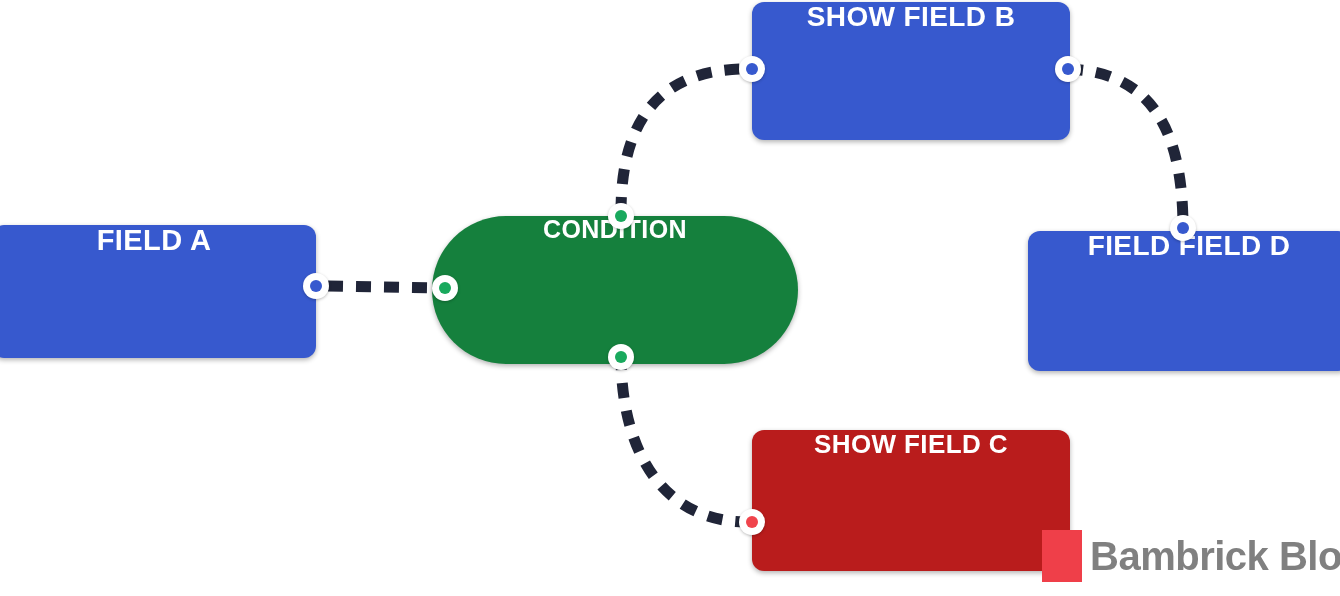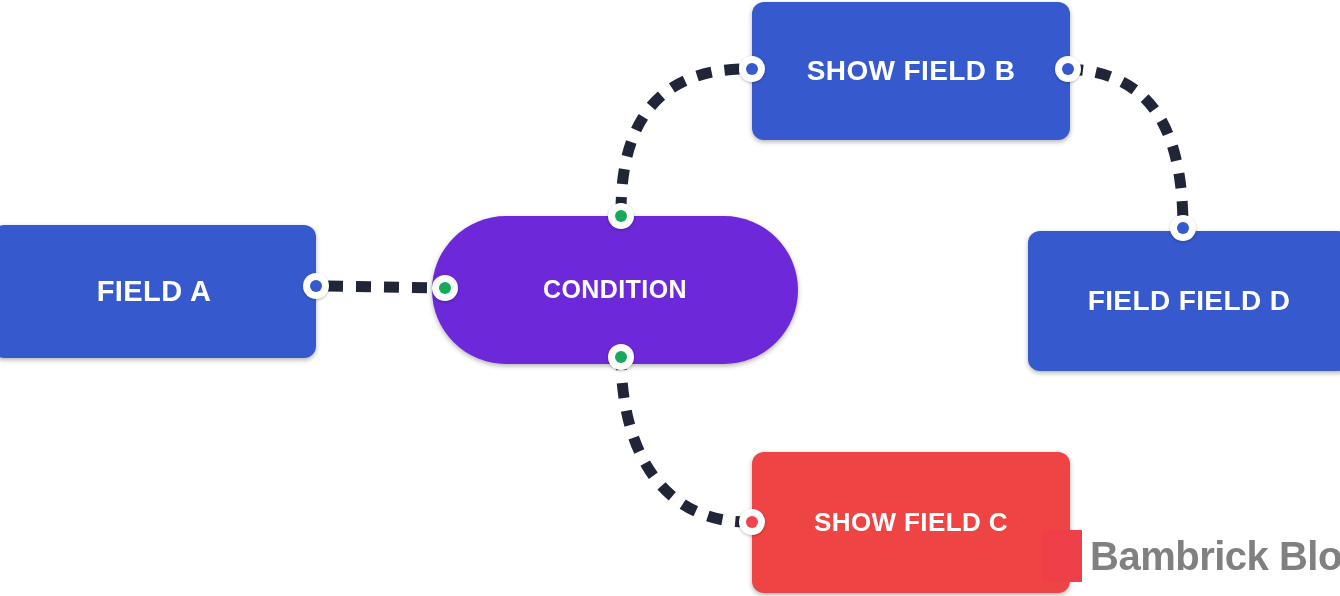--- a/index.html
+++ b/index.html
@@ -31,21 +31,21 @@
     stroke-width: 11;
     stroke-linecap: butt;
     stroke-dasharray: 15 13;
   }
 
   
   .node {
     position: absolute;
     box-sizing: border-box;
     display: flex;
-    align-items: center;
+    align-items: flex-start;
     justify-content: center;
     color: #ffffff;
     text-align: center;
     letter-spacing: 0.4px;
     box-shadow: 0 2px 5px rgba(0,0,0,0.30);
     user-select: none;
   }
   .node-rect {
     border-radius: 12px;
   }
@@ -61,39 +61,39 @@
   
   #node-field-a {
     left: -8px; top: 225px;
     width: 324px; height: 133px;
     background: #3759ce;
     font-size: 29px; font-weight: bold;
   }
   #node-condition {
     left: 432px; top: 216px;
     width: 366px; height: 148px;
-    background: #6d28d9;
+    background: #15803d;
     font-size: 25px; font-weight: bold;
   }
   #node-show-field-b {
     left: 752px; top: 2px;
     width: 318px; height: 138px;
     background: #3759ce;
     font-size: 28px; font-weight: bold;
   }
   #node-show-field-d {
     left: 1028px; top: 231px;
     width: 322px; height: 140px;
     background: #3759ce;
     font-size: 28px; font-weight: bold;
   }
   #node-show-field-c {
-    left: 752px; top: 452px;
+    left: 752px; top: 430px;
     width: 318px; height: 141px;
-    background: #ef4444;
+    background: #b91c1c;
     font-size: 26px; font-weight: bold;
   }
 
   
   .port {
     position: absolute;
     width: 26px;
     height: 26px;
     border-radius: 50%;
     background: #ffffff;

